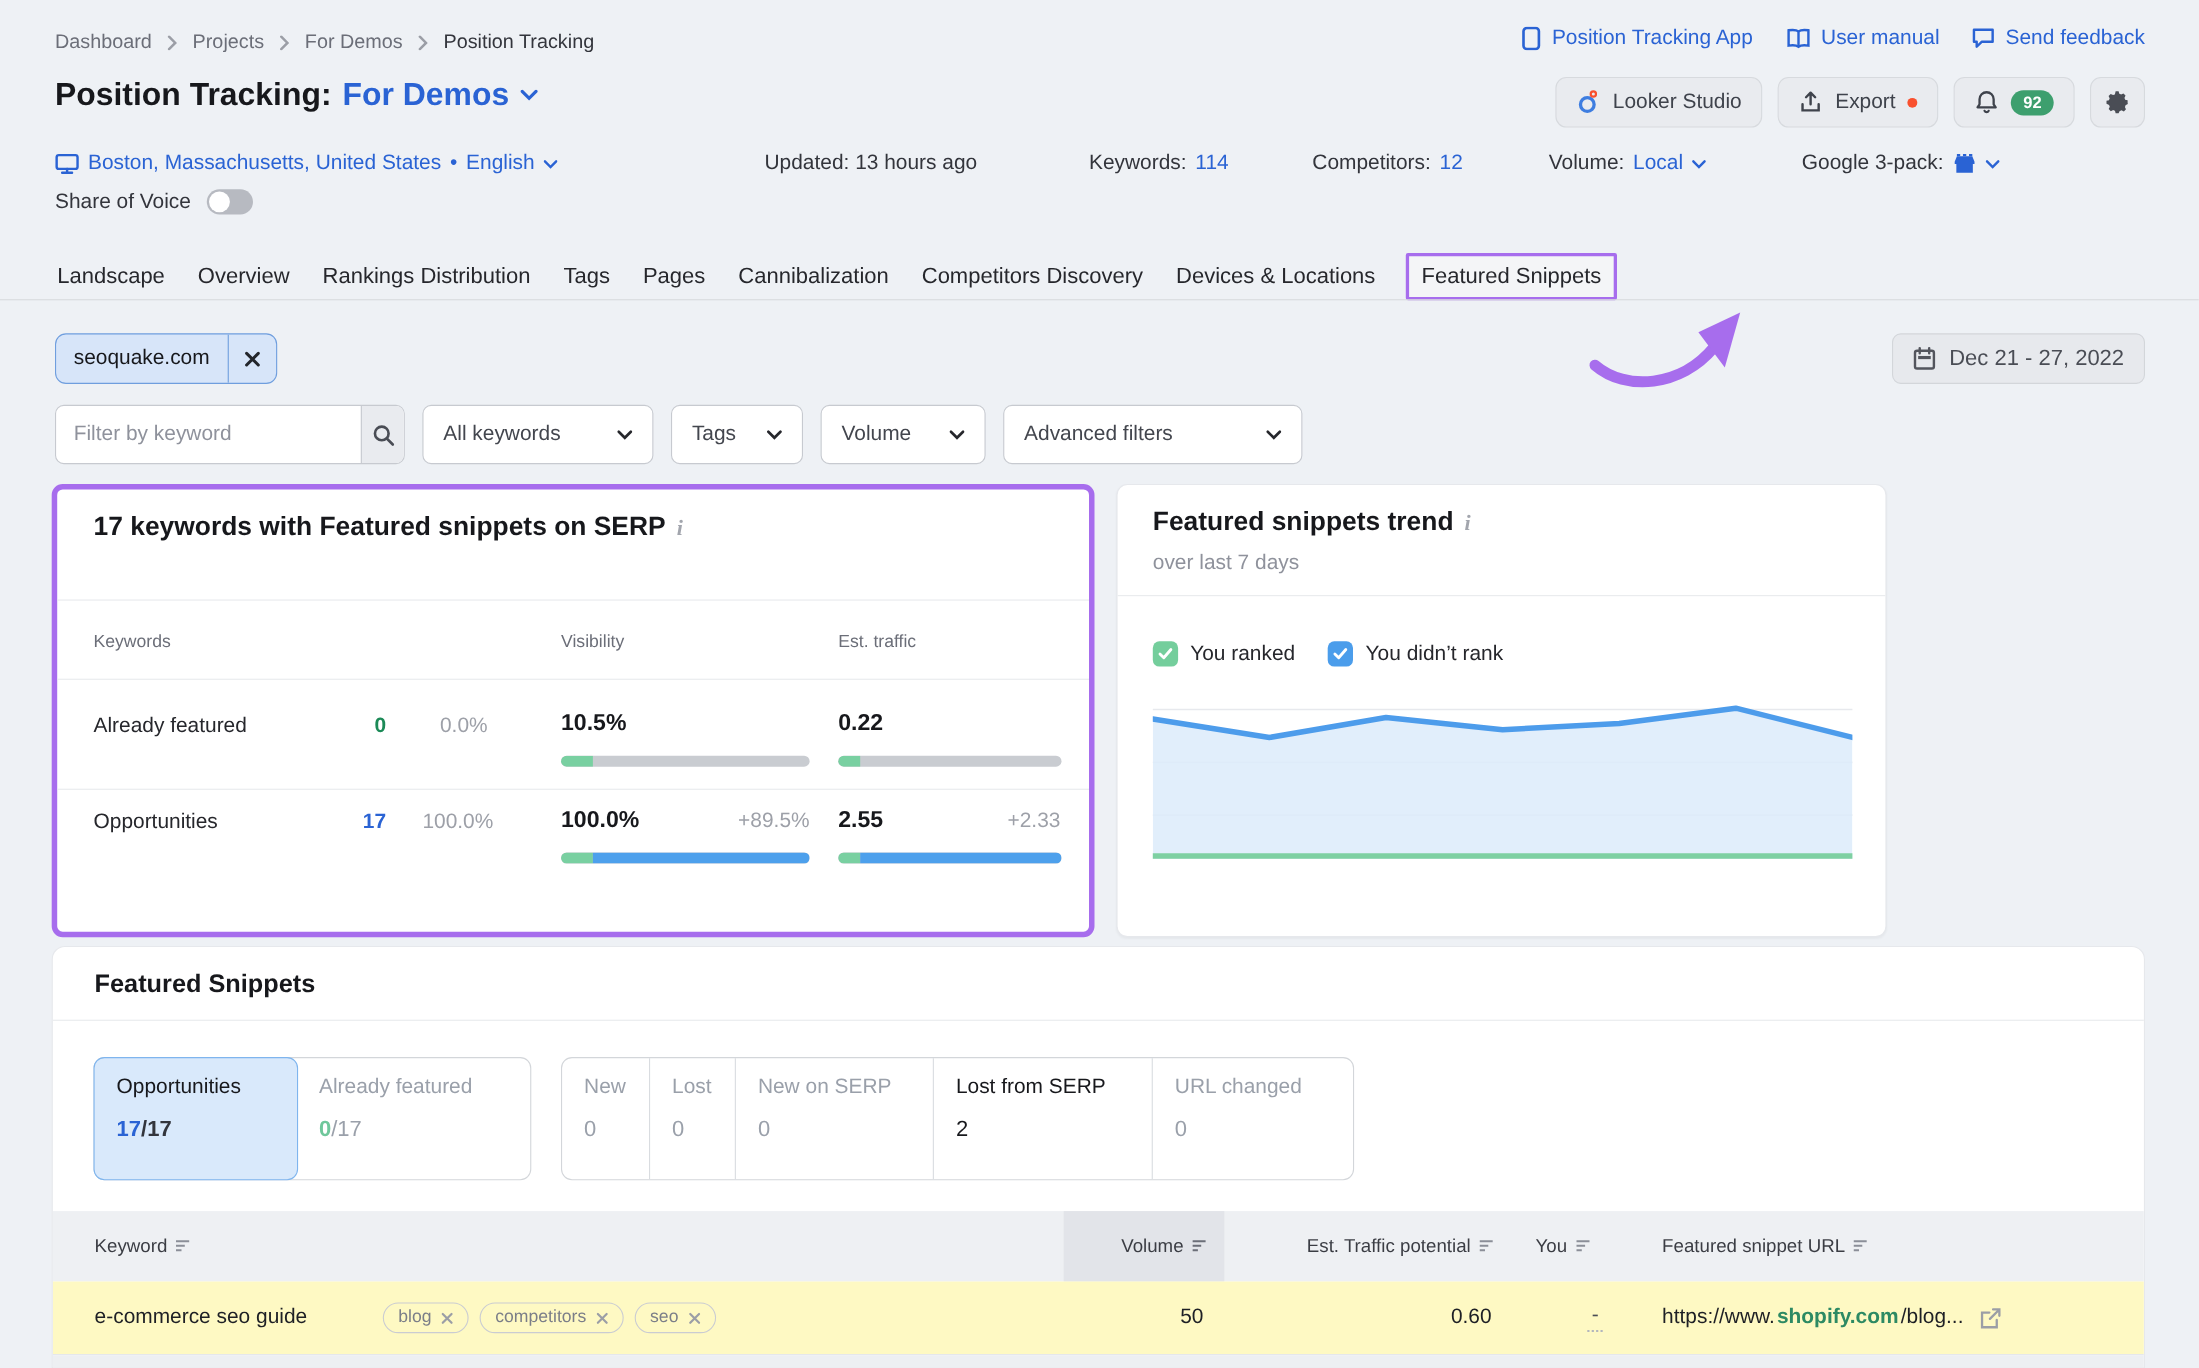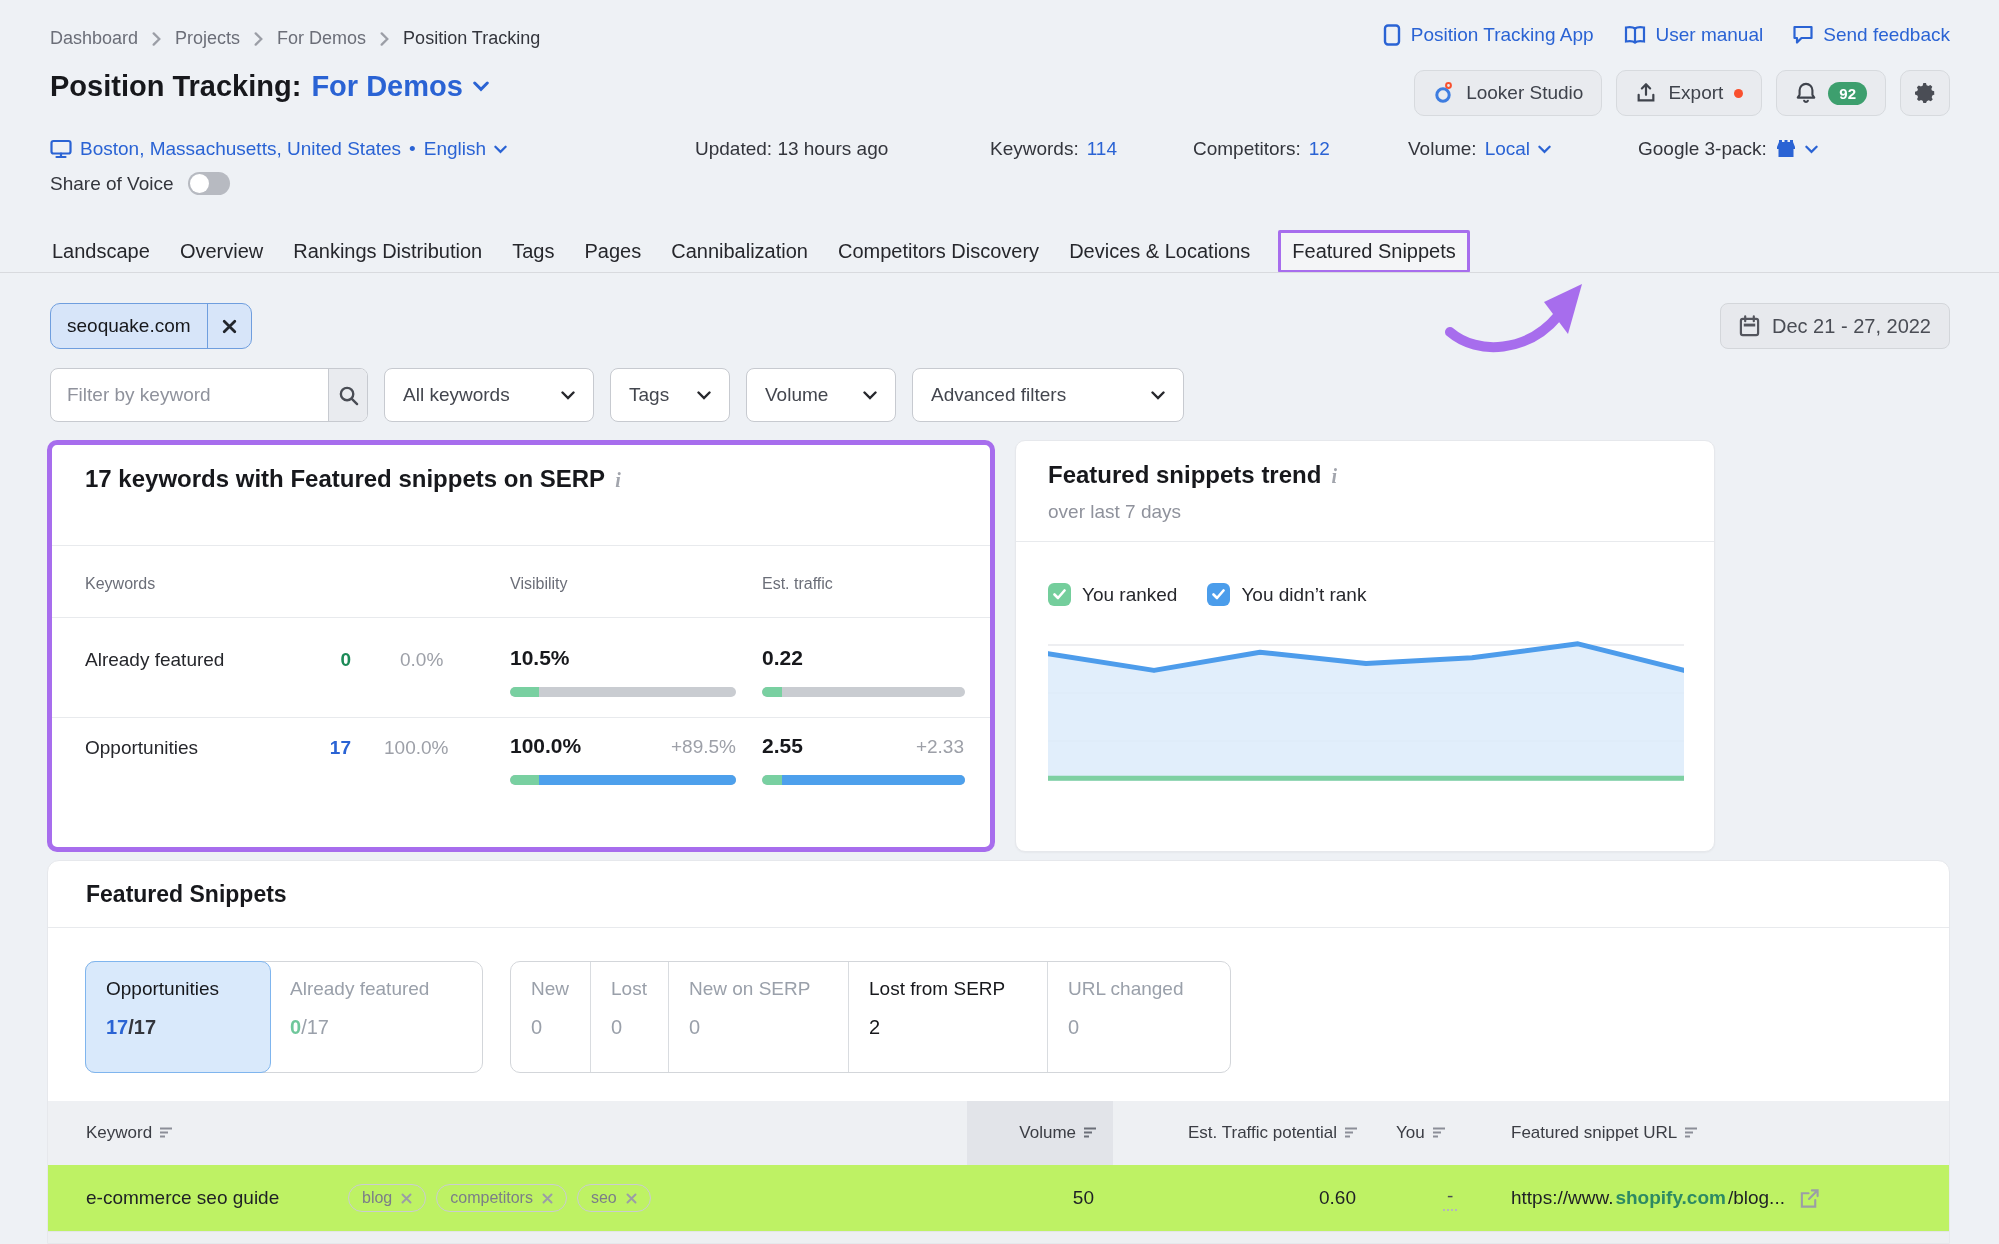--- a/index.html
+++ b/index.html
@@ -89,21 +89,21 @@
   .segcell.sel .val { color:#33353c; font-weight:bold; }
   .v-blue { color:#2a63d4; font-weight:bold; }
   .v-green { color:#6fc79b; font-weight:bold; }
   .seg2 { position:absolute; left:462px; top:100px; height:112px; display:flex; border:1px solid #d3d6da; border-radius:10px; background:#fff; }
   .seg2 .segcell { border-right:1px solid #d9dce0; }
   .seg2 .segcell:last-child { border-right:0; }
   .seg2 .segcell.dark .lbl, .seg2 .segcell.dark .val { color:#17181c; }
   .thead { position:absolute; left:0; top:240px; width:100%; height:64px; background:#eef0f3; }
   .th { position:absolute; top:0; height:64px; display:flex; align-items:center; gap:8px; font-size:17px; color:#3b3d44; }
   .vol-band { position:absolute; left:919px; top:0; width:146px; height:64px; background:#e2e4e9; }
-  .trow { position:absolute; left:0; top:304px; width:100%; height:66px; background:#bef264; }
+  .trow { position:absolute; left:0; top:304px; width:100%; height:66px; background:#fef9c3; }
   .td { position:absolute; top:0; height:66px; display:flex; align-items:center; font-size:19px; color:#1e2025; }
   .tags { gap:10px; }
   .tagpill { display:flex; align-items:center; gap:9px; border:1px solid #caccd2; border-radius:15px; padding:4px 13px; font-size:16px; color:#7b7e88; cursor:pointer; white-space:nowrap; }
   .you-dash { border-bottom:2px dotted #b3b6bd; padding:0 4px 2px 4px; color:#4a4d55; }
   .url .green { color:#2d8a63; font-weight:bold; }
   .row-div { position:absolute; left:0; top:370px; width:100%; height:1px; background:#e3e5e9; }
   .bottom-strip { position:absolute; left:0; top:371px; width:100%; height:13px; background:#edeff2; }
   .sort-ic { display:inline-block; }
 </style>
 </head>

